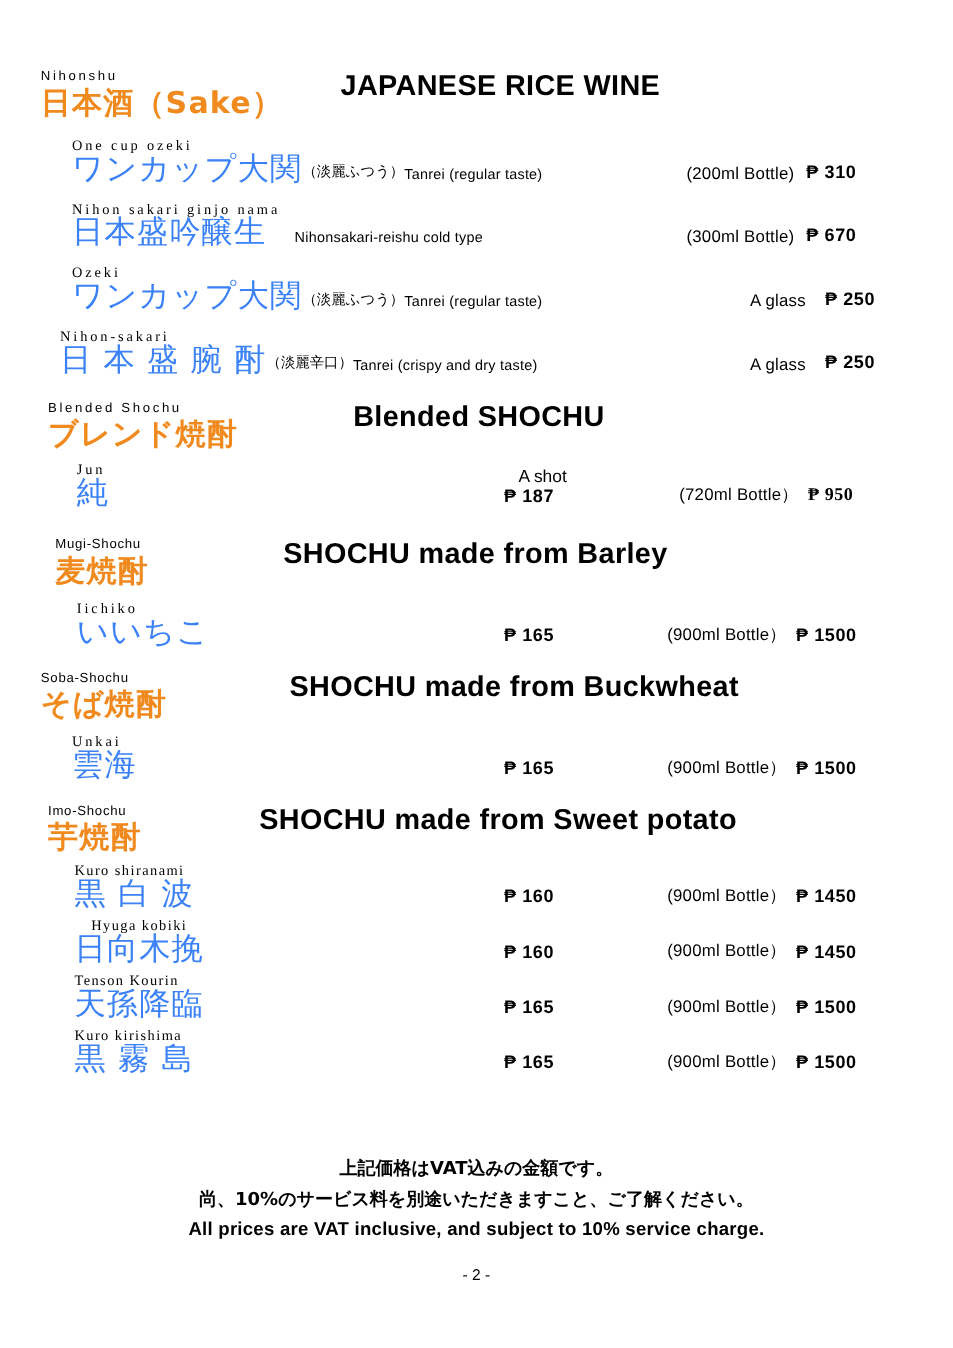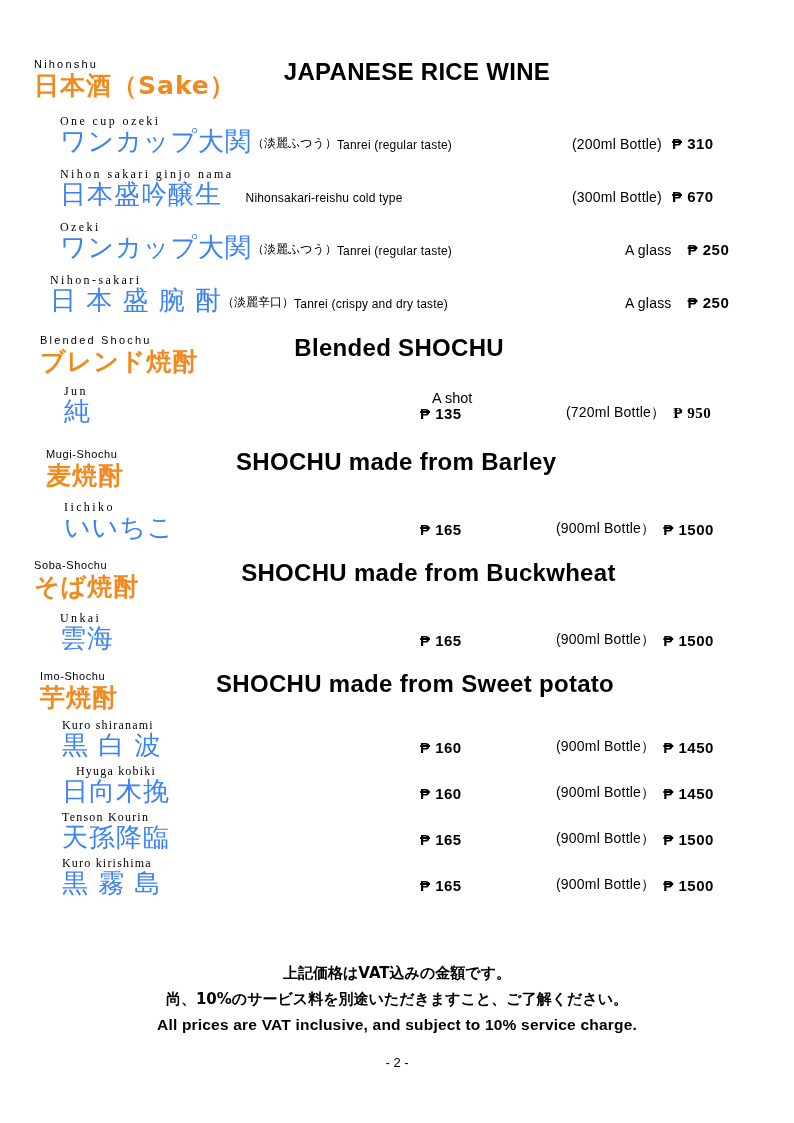--- a/index.html
+++ b/index.html
@@ -226,21 +226,21 @@
     </div>
 
     <div class="abs" style="left:420px; top:56px; font-size:14.5px;margin-left:12px;">A shot</div>
 
     <div class="item" style="margin-top:8px; padding-left:64px;">
       <div class="item-name">
         <div class="romaji">Jun</div>
         <div class="jp-black">純</div>
       </div>
       <div class="price-block" style="left:420px;">
-        <span class="price">₱ 135</span>
+        <span class="price">₱ 187</span>
       </div>
       <div class="price-block" style="left:566px;">
         <span class="unit">(720ml Bottle）</span>
         <span class="price" style="margin-left:8px;font-family:Liberation Serif, serif;">₱ 950</span>
       </div>
     </div>
   </div>
 
   <div class="section abs" style="left:0; top:448px;">
     <div class="sec-head" style="padding-left:46px;">

